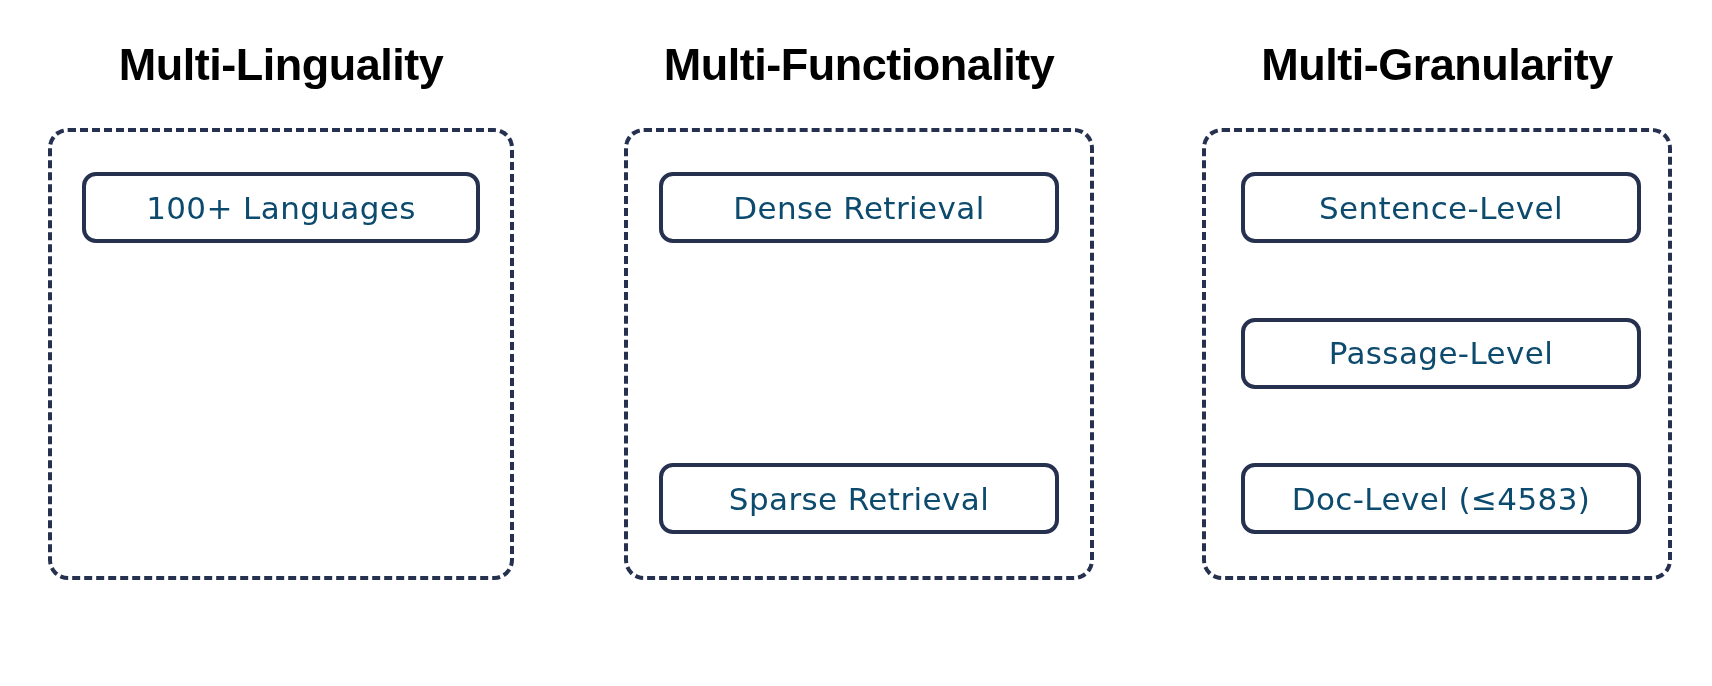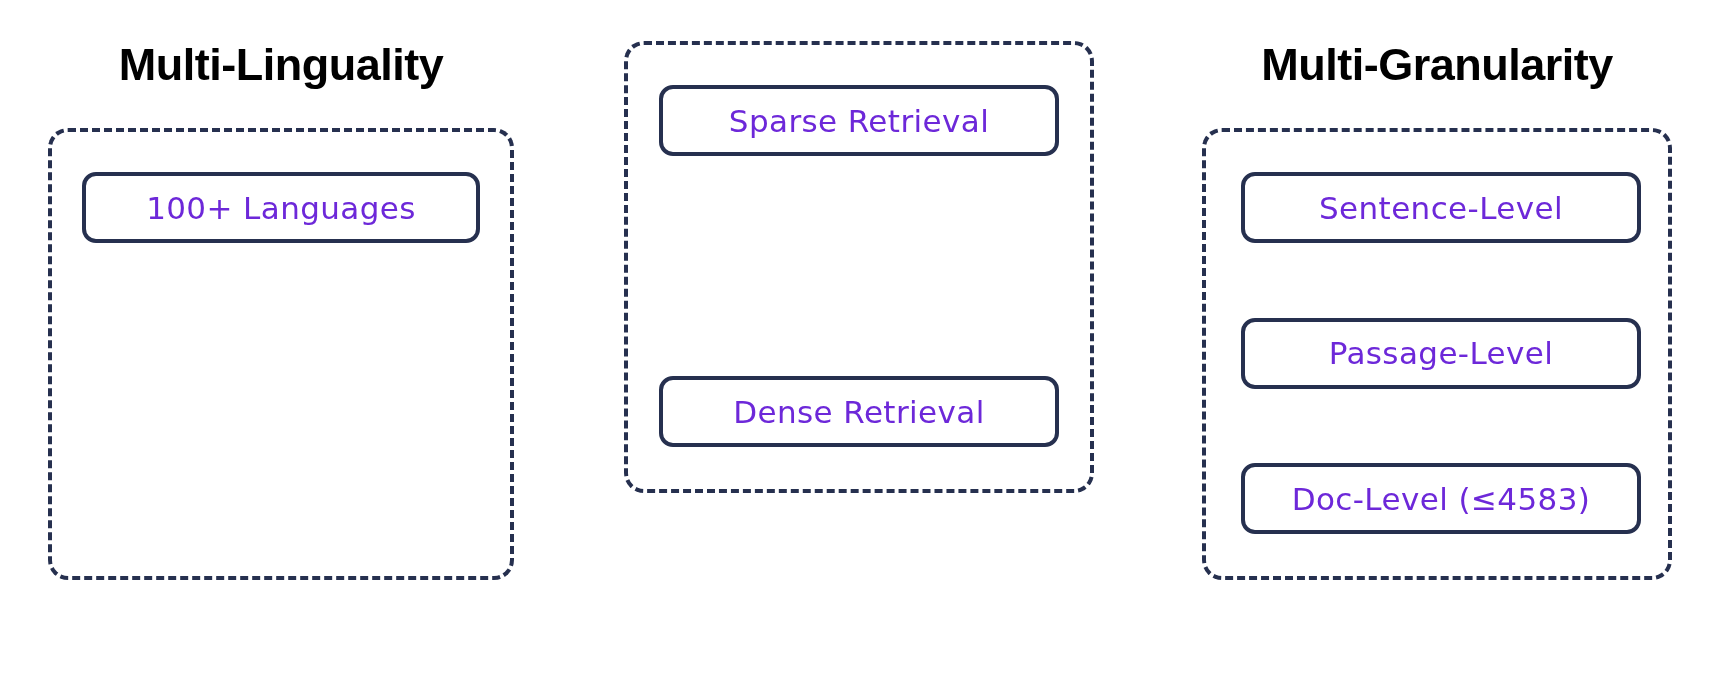--- a/index.html
+++ b/index.html
@@ -73,21 +73,21 @@
     box-sizing: border-box;
     border: 4px solid #26304f;
     border-radius: 14px;
     background: #ffffff;
     display: flex;
     align-items: center;
     justify-content: center;
     font-family: "DejaVu Sans", sans-serif;
     font-size: 31px;
     font-weight: 400;
-    color: #6d28d9;
+    color: #0c4a6e;
     letter-spacing: 0.4px;
     white-space: nowrap;
   }
 
   
   .column.col-1 .dashed-group { width: 466px; }
   .column.col-1 .item-box { width: 398px; }
 
   .column.col-2 .dashed-group { width: 470px; }
   .column.col-2 .item-box { width: 400px; }
@@ -104,26 +104,27 @@
     <div class="column col-1">
       <div class="column-title">Multi-Linguality</div>
       <div class="dashed-group">
         <div class="item-box">
           <span>100+ Languages</span>
         </div>
       </div>
     </div>
 
     <div class="column col-2">
+      <div class="column-title">Multi-Functionality</div>
       <div class="dashed-group">
         <div class="item-box">
-          <span>Sparse Retrieval</span>
+          <span>Dense Retrieval</span>
         </div>
         <div class="item-box">
-          <span>Dense Retrieval</span>
+          <span>Sparse Retrieval</span>
         </div>
       </div>
     </div>
 
     <div class="column col-3">
       <div class="column-title">Multi-Granularity</div>
       <div class="dashed-group">
         <div class="item-box">
           <span>Sentence-Level</span>
         </div>

